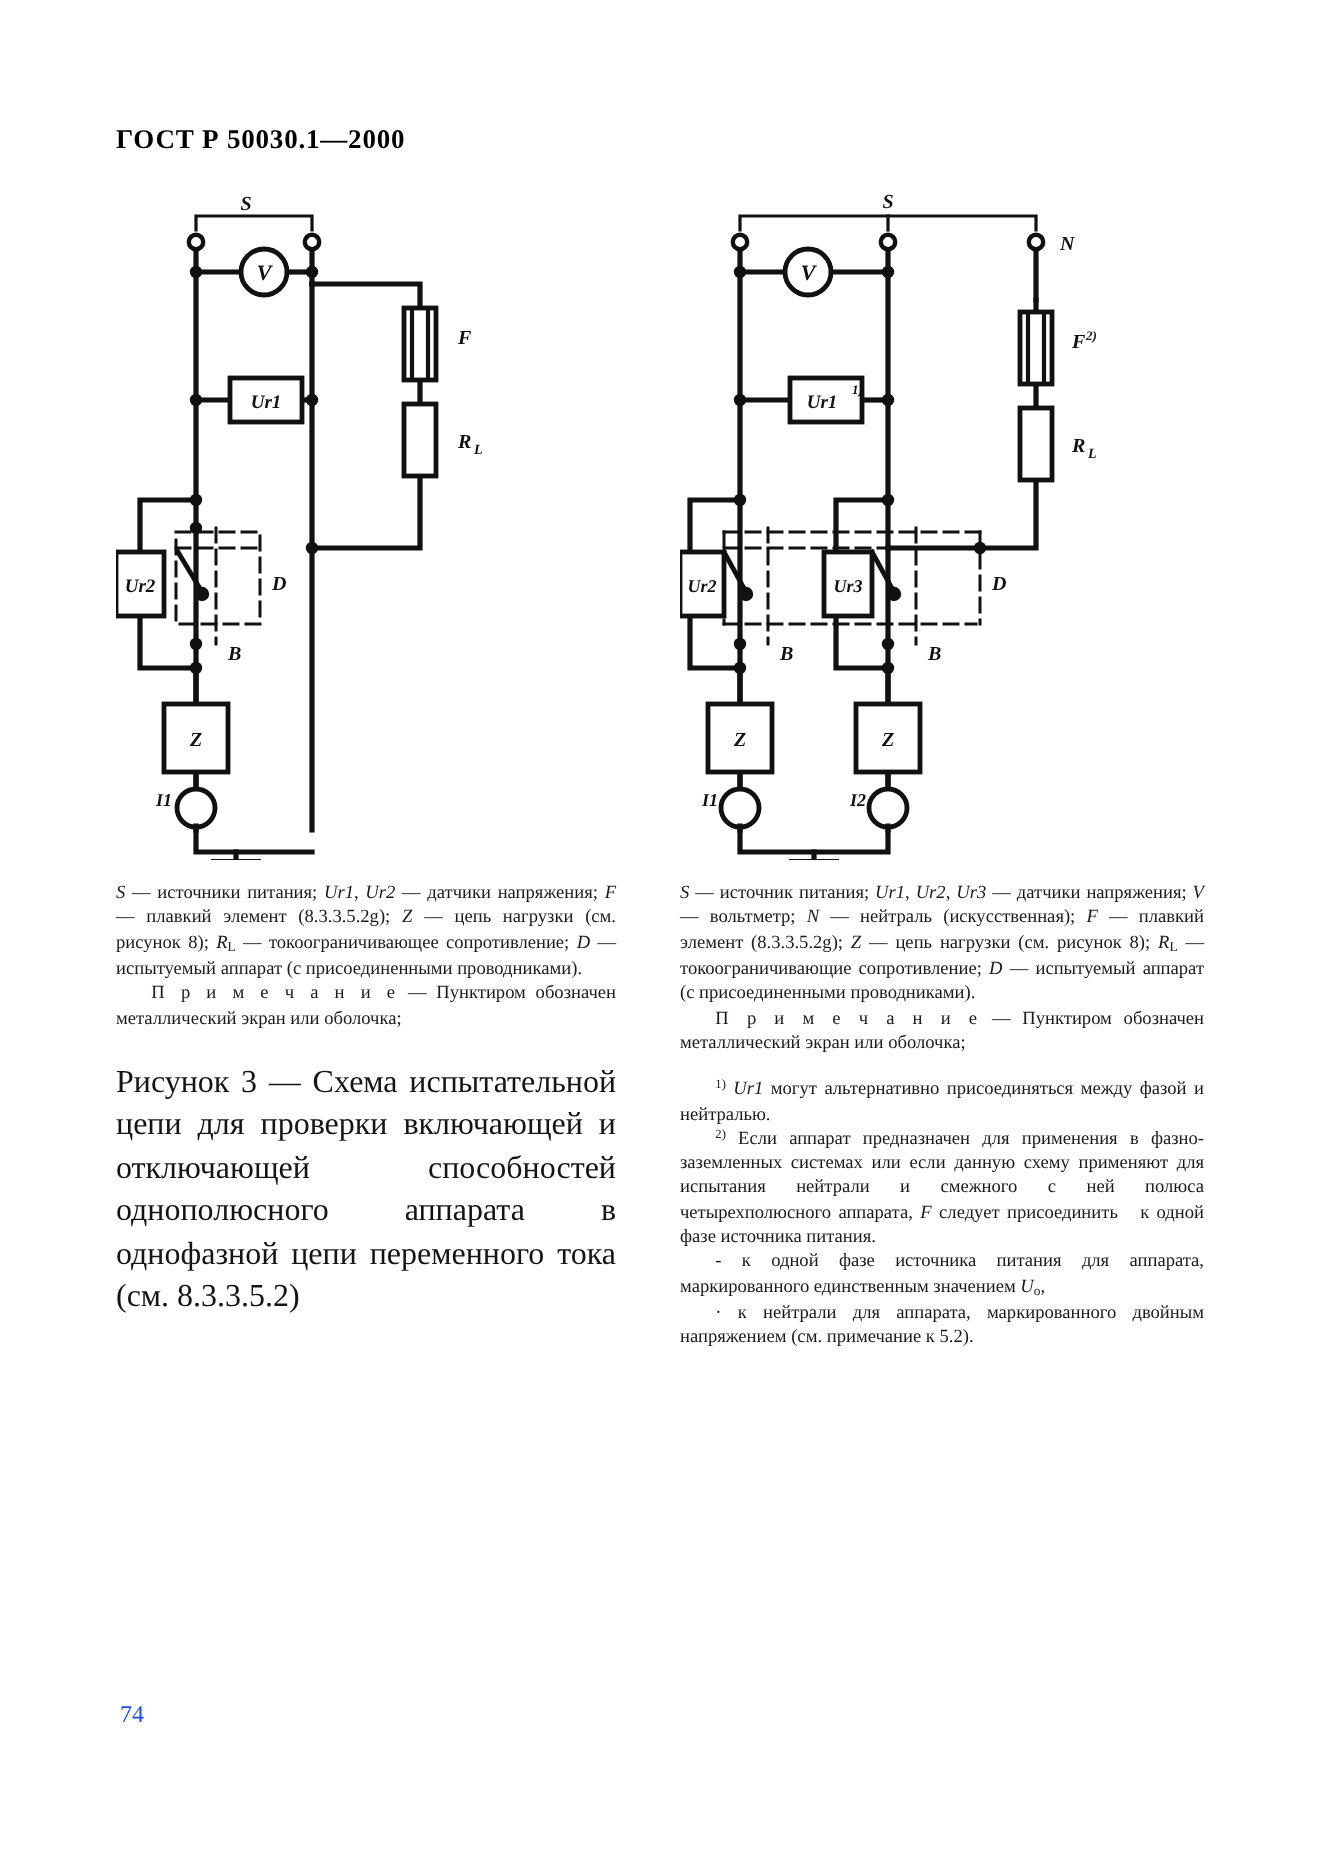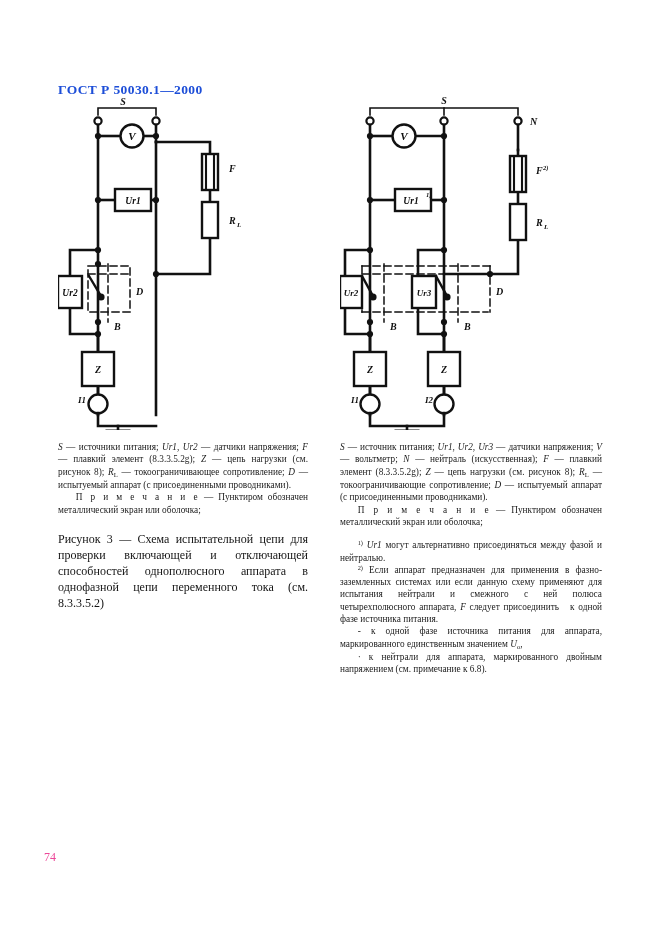--- a/index.html
+++ b/index.html
@@ -10,27 +10,26 @@
     color:#1a1a1a;
     position:relative;
     overflow:hidden;
   }
   .page{position:absolute;inset:0;}
 
   .std-header{
     position:absolute;left:58px;top:62px;
     font-family:"Liberation Serif", serif;
     font-weight:bold;font-size:13.5px;letter-spacing:.4px;
-    color:#1d4ed8;
-    margin-top:20px;
+    color:#000000;
   }
 
   .page-number{
-    position:absolute;left:44px;top:850px;
-    font-size:12px;color:#ec4899;
+    position:absolute;left:60px;top:850px;
+    font-size:12px;color:#1d4ed8;
   }
 
   
   .col{position:absolute;top:90px;}
   .col-left{left:58px;width:250px;}
   .col-right{left:340px;width:262px;}
 
   .fig-area{position:relative;width:100%;}
   .fig-area svg{display:block;}
 
@@ -41,21 +40,21 @@
     color:#1b1b1b;
   }
   .legend p{margin:0 0 0 0;}
   .legend .indent{text-indent:1.9em;font-family:Liberation Serif, serif;}
   .legend .spaced{letter-spacing:1.6px;}
   i{font-style:italic;}
   sub{font-size:72%;vertical-align:-0.25em;}
   sup{font-size:68%;vertical-align:0.5em;}
 
   .caption{
-    font-size:12px;
+    font-size:16px;
     line-height:1.34;
     text-align:justify;
     color:#141414;
   }
   .gap-md{height:11px;}
   .gap-lg{height:15px;}
 
   .note-block{font-size:9.3px;line-height:1.32;text-align:justify;}
   .note-block p{margin:0;}
   .fn{ text-indent:1.9em; }
@@ -286,21 +285,21 @@
       <p><i>S</i> — источник питания; <i>Ur1</i>, <i>Ur2</i>, <i>Ur3</i> — датчики напряжения; <i>V</i> — вольтметр; <i>N</i> — нейтраль (искусственная); <i>F</i> — плавкий элемент (8.3.3.5.2g); <i>Z</i> — цепь нагрузки (см. рисунок 8); <i>R</i><sub>L</sub> — токоограничивающие сопротивление; <i>D</i> — испытуемый аппарат (с присоединенными проводниками).</p>
       <p class="indent"><span class="spaced">П р и м е ч а н и е</span> — Пунктиром обозначен металлический экран или оболочка;</p>
     </div>
 
     <div class="gap-md"></div>
 
     <div class="note-block">
       <p class="fn"><sup>1)</sup> <i>Ur1</i> могут альтернативно присоединяться между фазой и нейтралью.</p>
       <p class="fn"><sup>2)</sup> Если аппарат предназначен для применения в фазно-заземленных системах или если данную схему применяют для испытания нейтрали и смежного с ней полюса четырехполюсного аппарата, <i>F</i> следует присоединить&nbsp;&nbsp;&nbsp;к одной фазе источника питания.</p>
       <p class="fn">- к одной фазе источника питания для аппарата, маркированного единственным значением <i>U</i><sub>o</sub>,</p>
-      <p class="fn">· к нейтрали для аппарата, маркированного двойным напряжением (см. примечание к 6.8).</p>
+      <p class="fn">· к нейтрали для аппарата, маркированного двойным напряжением (см. примечание к 5.2).</p>
     </div>
 
     <div class="gap-lg"></div>
 
   </div>
 
   <div class="page-number">74</div>
 
 </div>
 

